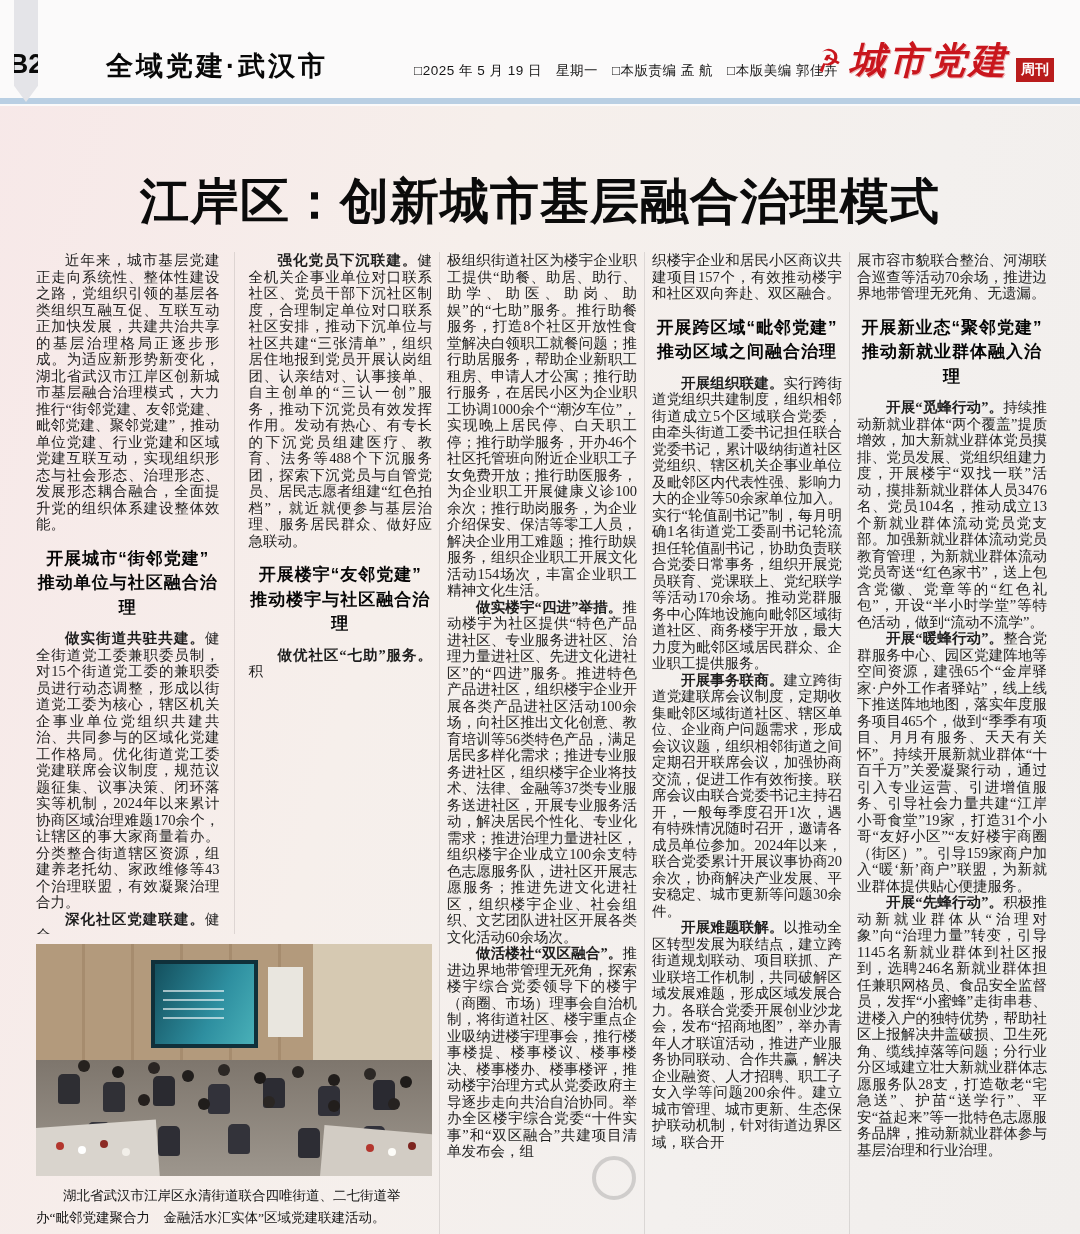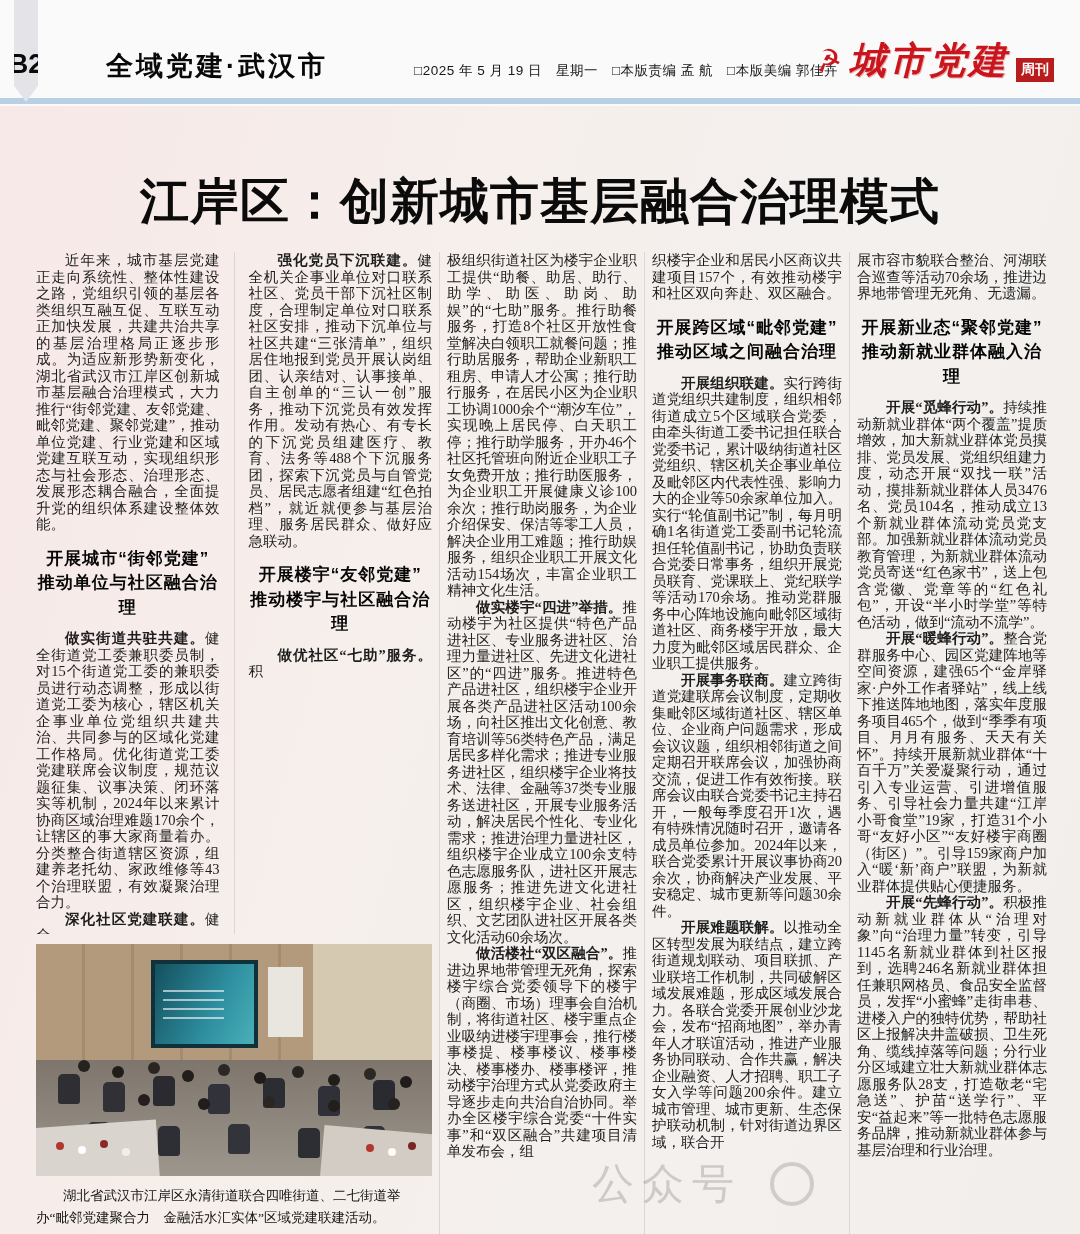--- a/index.html
+++ b/index.html
@@ -145,23 +145,22 @@
     <p class="para"><span class="lead">开展组织联建。</span><span>实行跨街道党组织共建制度，组织相邻街道成立5个区域联合党委，由牵头街道工委书记担任联合党委书记，累计吸纳街道社区党组织、辖区机关企事业单位及毗邻区内代表性强、影响力大的企业等50余家单位加入。实行“轮值副书记”制，每月明确1名街道党工委副书记轮流担任轮值副书记，协助负责联合党委日常事务，组织开展党员联育、党课联上、党纪联学等活动170余场。推动党群服务中心阵地设施向毗邻区域街道社区、商务楼宇开放，最大力度为毗邻区域居民群众、企业职工提供服务。</span></p>
     <p class="para"><span class="lead">开展事务联商。</span><span>建立跨街道党建联席会议制度，定期收集毗邻区域街道社区、辖区单位、企业商户问题需求，形成会议议题，组织相邻街道之间定期召开联席会议，加强协商交流，促进工作有效衔接。联席会议由联合党委书记主持召开，一般每季度召开1次，遇有特殊情况随时召开，邀请各成员单位参加。2024年以来，联合党委累计开展议事协商20余次，协商解决产业发展、平安稳定、城市更新等问题30余件。</span></p>
     <p class="para"><span class="lead">开展难题联解。</span><span>以推动全区转型发展为联结点，建立跨街道规划联动、项目联抓、产业联培工作机制，共同破解区域发展难题，形成区域发展合力。各联合党委开展创业沙龙会，发布“招商地图”，举办青年人才联谊活动，推进产业服务协同联动、合作共赢，解决企业融资、人才招聘、职工子女入学等问题200余件。建立城市管理、城市更新、生态保护联动机制，针对街道边界区域，联合开</span></p>
   </div>
 
   <div class="vr"></div>
 
   <div class="col">
     <p class="para noindent"><span>展市容市貌联合整治、河湖联合巡查等活动70余场，推进边界地带管理无死角、无遗漏。</span></p>
     <h3 class="subhead"><span>开展新业态“聚邻党建”</span><br><span>推动新就业群体融入治理</span></h3>
-    <p class="para"><span class="lead">开展“觅蜂行动”。</span><span>持续推动新就业群体“两个覆盖”提质增效，加大新就业群体党员摸排、党员发展、党组织组建力度，动态开展“双找一联”活动，摸排新就业群体人员3476名、党员104名，推动成立13个新就业群体流动党员党支部。加强新就业群体流动党员教育管理，为新就业群体流动党员寄送“红色家书”，送上包含党徽、党章等的“红色礼包”，开设“半小时学堂”等特色活动，做到“流动不流学”。</span></p>
+    <p class="para"><span class="lead">开展“觅蜂行动”。</span><span>持续推动新就业群体“两个覆盖”提质增效，加大新就业群体党员摸排、党员发展、党组织组建力度，开展楼宇“双找一联”活动，摸排新就业群体人员3476名、党员104名，推动成立13个新就业群体流动党员党支部。加强新就业群体流动党员教育管理，为新就业群体流动党员寄送“红色家书”，送上包含党徽、党章等的“红色礼包”，开设“半小时学堂”等特色活动，做到“流动不流学”。</span></p>
     <p class="para"><span class="lead">开展“暖蜂行动”。</span><span>整合党群服务中心、园区党建阵地等空间资源，建强65个“金岸驿家·户外工作者驿站”，线上线下推送阵地地图，落实年度服务项目465个，做到“季季有项目、月月有服务、天天有关怀”。持续开展新就业群体“十百千万”关爱凝聚行动，通过引入专业运营、引进增值服务、引导社会力量共建“江岸小哥食堂”19家，打造31个小哥“友好小区”“友好楼宇商圈（街区）”。引导159家商户加入“暖‘新’商户”联盟，为新就业群体提供贴心便捷服务。</span></p>
     <p class="para"><span class="lead">开展“先蜂行动”。</span><span>积极推动新就业群体从“治理对象”向“治理力量”转变，引导1145名新就业群体到社区报到，选聘246名新就业群体担任兼职网格员、食品安全监督员，发挥“小蜜蜂”走街串巷、进楼入户的独特优势，帮助社区上报解决井盖破损、卫生死角、缆线掉落等问题；分行业分区域建立壮大新就业群体志愿服务队28支，打造敬老“宅急送”、护苗“送学行”、平安“益起来”等一批特色志愿服务品牌，推动新就业群体参与基层治理和行业治理。</span></p>
   </div>
 
 </div>
 
 <div class="watermark">
-  <span>公众号</span>
   <span class="wm-ring"></span>
 </div>
 
 </body></html>

